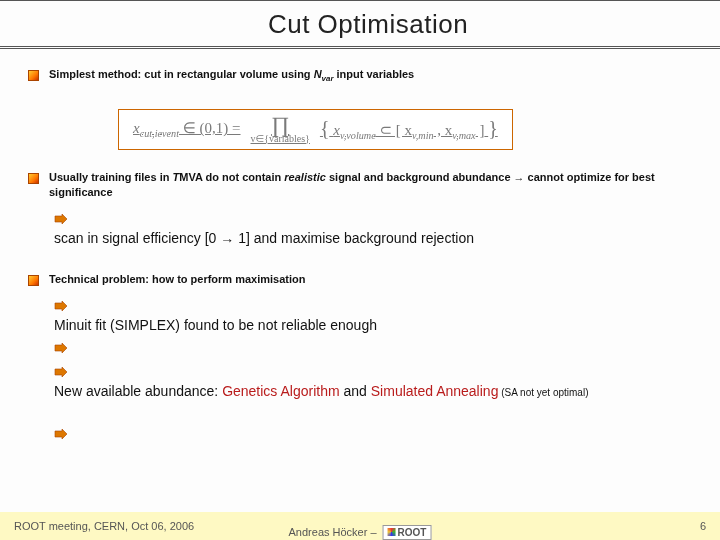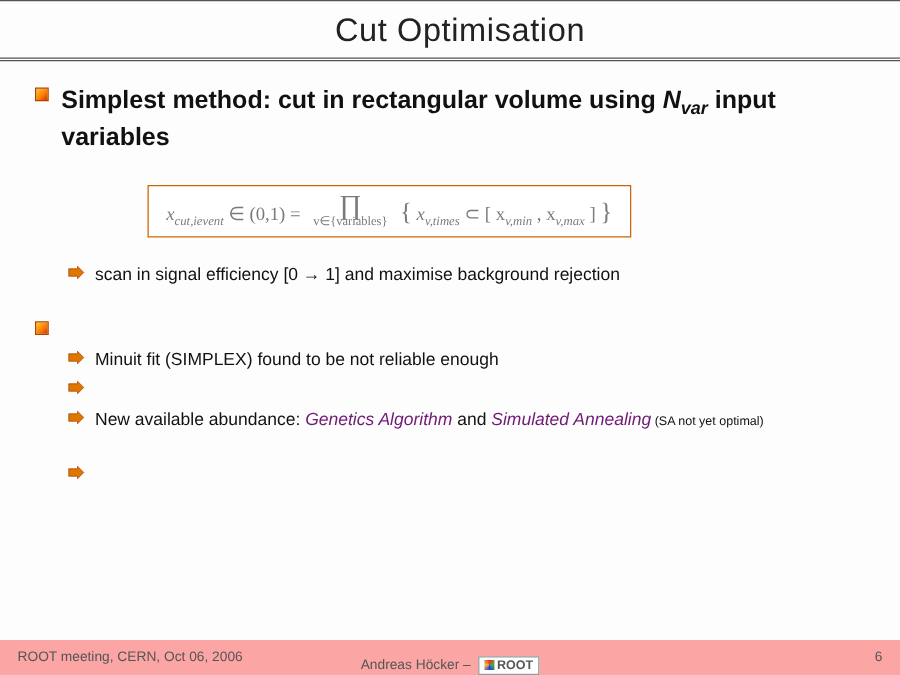--- a/index.html
+++ b/index.html
@@ -33,79 +33,81 @@
   }
   .bullet-l1 .icon-box {
     width: 11px; height: 11px;
     flex-shrink: 0;
     margin-top: 3px;
     margin-right: 10px;
     background: linear-gradient(135deg, #ffcc33 0%, #ff7700 60%, #cc3300 100%);
     border: 1px solid #aa4400;
   }
   .bullet-l1 .text {
-    font-size: 20px;
+    font-size: 11px;
     font-weight: bold;
     color: #111;
     line-height: 1.35;
   }
   .bullet-l2 {
     display: flex;
     align-items: flex-start;
     margin-left: 26px;
     margin-bottom: 5px;
+    flex-direction: column;
   }
   .bullet-l2 .arrow {
     width: 14px;
     flex-shrink: 0;
     margin-right: 8px;
     margin-top: 1px;
   }
   .bullet-l2 .text {
     font-size: 14px;
     color: #111;
     line-height: 1.3;
   }
   .nvar { font-style: italic; }
   .nvar sub { font-size: 0.72em; vertical-align: sub; }
   .tmva-t { font-style: italic; font-weight: bold; }
   .realistic { font-style: italic; }
   .arrow-text { font-family: Arial; }
-  .genetics { color: #701a75; font-weight: normal; font-style: italic; }
+  .genetics { color: #b91c1c; font-weight: normal; }
   .small-note { font-size: 10px; font-weight: normal; }
   .formula-box {
     margin: 14px 0 20px 90px;
     border: 1px solid #cc6600;
     background: #fff;
     padding: 6px 14px;
     display: inline-block;
     font-family: "Times New Roman", serif;
     font-size: 15px;
     color: #7a7a7a;
   }
   .formula-box .inner {
     display: flex;
-    align-items: flex-end;
+    align-items: center;
     gap: 10px;
+    text-decoration: underline;
   }
   .formula-box sub { font-size: 0.68em; font-style: italic; }
   .bigop {
     display: inline-flex;
     flex-direction: column;
     align-items: center;
     line-height: 0.85;
   }
   .bigop .op { font-size: 22px; }
   .bigop .under { font-size: 10px; }
   .brace { font-size: 20px; }
   .footer {
     position: absolute;
     left: 0; right: 0; bottom: 0;
     height: 28px;
-    background: #fca5a5;
+    background: #fef9c3;
     display: flex;
     align-items: center;
     justify-content: space-between;
     padding: 0 14px;
     font-size: 11px;
     color: #555;
   }
   .footer .center {
     position: absolute;
     left: 50%;
@@ -150,40 +152,47 @@
     <span class="inner">
       <span>
         <i>x</i><sub>cut,ievent</sub><span> ∈ (0,1)  =</span>
       </span>
       <span class="bigop">
         <span class="op">∏</span>
         <span class="under">v∈{variables}</span>
       </span>
       <span>
         <span class="brace">{</span>
-        <i>x</i><sub>v,times</sub><span> ⊂ [ x</span><sub>v,min</sub><span> , x</span><sub>v,max</sub><span> ]</span>
+        <i>x</i><sub>v,volume</sub><span> ⊂ [ x</span><sub>v,min</sub><span> , x</span><sub>v,max</sub><span> ]</span>
         <span class="brace">}</span>
       </span>
     </span>
   </div>
 
-
-  <div class="bullet-l2">
-    <span class="arrow">
-      <svg width="14" height="12" viewBox="0 0 14 12">
-          <path d="M1 3 H8 V1 L13 6 L8 11 V9 H1 Z" fill="#dd7700" stroke="#aa4400" stroke-width="0.6"></path>
-        </svg>
-    </span>
-    <span class="text arrow-text">scan in signal efficiency [0 → 1] and maximise background rejection</span>
-  </div>
-
-  <div class="spacer-lg"></div>
-
   <div class="bullet-l1">
     <span class="icon-box"></span>
+    <span class="text">
+      <span>Usually training files in </span><span class="tmva-t">T</span><span>MVA do not contain </span><span class="realistic">realistic</span><span class="arrow-text"> signal and background abundance → cannot optimize for best significance</span>
+    </span>
+  </div>
+
+  <div class="bullet-l2">
+    <span class="arrow">
+      <svg width="14" height="12" viewBox="0 0 14 12">
+          <path d="M1 3 H8 V1 L13 6 L8 11 V9 H1 Z" fill="#dd7700" stroke="#aa4400" stroke-width="0.6"></path>
+        </svg>
+    </span>
+    <span class="text arrow-text">scan in signal efficiency [0 → 1] and maximise background rejection</span>
+  </div>
+
+  <div class="spacer-lg"></div>
+
+  <div class="bullet-l1">
+    <span class="icon-box"></span>
+    <span class="text">Technical problem: how to perform maximisation</span>
   </div>
 
   <div class="bullet-l2">
     <span class="arrow">
       <svg width="14" height="12" viewBox="0 0 14 12">
           <path d="M1 3 H8 V1 L13 6 L8 11 V9 H1 Z" fill="#dd7700" stroke="#aa4400" stroke-width="0.6"></path>
         </svg>
     </span>
     <span class="text">Minuit fit (SIMPLEX) found to be not reliable enough</span>
   </div>

